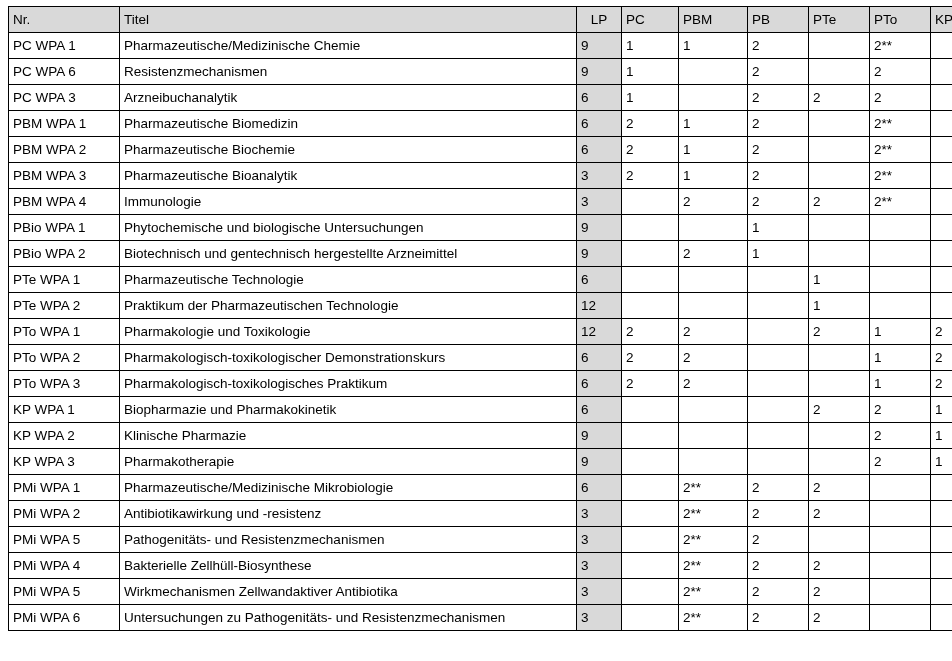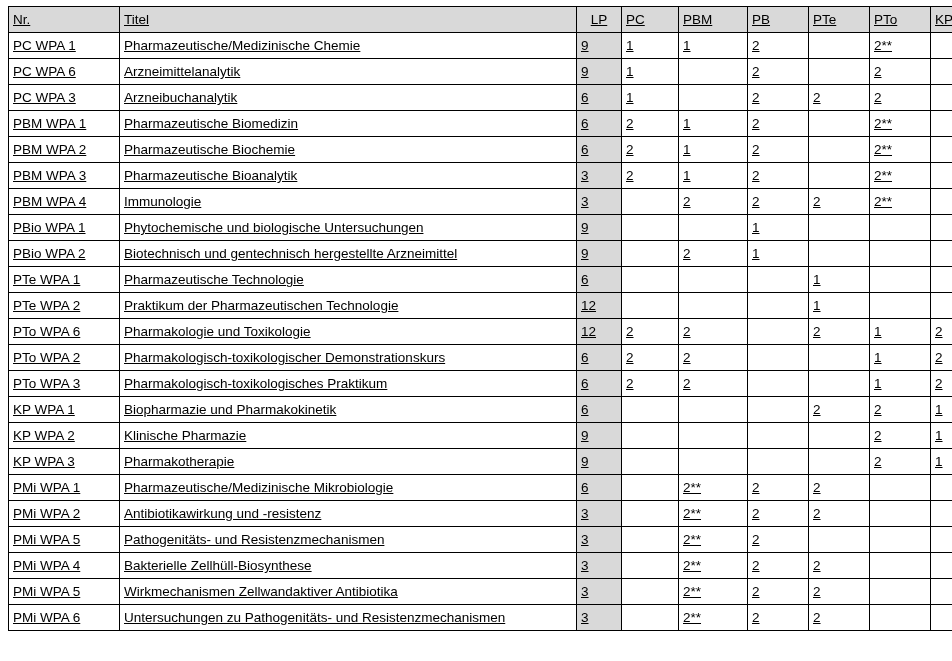--- a/index.html
+++ b/index.html
@@ -10,21 +10,20 @@
   body {
     width: 952px;
     height: 661px;
     font-family: "Liberation Sans", sans-serif;
     color: #000000;
     overflow: hidden;
   }
   #wrap {
     padding: 6px 12px 0 8px;
     box-sizing: border-box;
-    text-decoration: underline;
   }
   table.grid {
     border-collapse: collapse;
     table-layout: fixed;
     width: 936px;
     font-size: 13.5px;
   }
   table.grid td, table.grid th {
     border: 1px solid #000000;
     padding: 0 4px;
@@ -83,21 +82,21 @@
           <td class="c-lp">9</td>
           <td class="c-pc">1</td>
           <td class="c-pbm">1</td>
           <td class="c-pb">2</td>
           <td class="c-pte"></td>
           <td class="c-pto">2**</td>
           <td class="c-kp"></td>
         </tr>
         <tr>
           <td class="c-nr">PC WPA 6</td>
-          <td class="c-titel">Arzneimittelanalytik</td>
+          <td class="c-titel">Resistenzmechanismen</td>
           <td class="c-lp">9</td>
           <td class="c-pc">1</td>
           <td class="c-pbm"></td>
           <td class="c-pb">2</td>
           <td class="c-pte"></td>
           <td class="c-pto">2</td>
           <td class="c-kp"></td>
         </tr>
         <tr>
           <td class="c-nr">PC WPA 3</td>
@@ -192,21 +191,21 @@
           <td class="c-titel">Praktikum der Pharmazeutischen Technologie</td>
           <td class="c-lp">12</td>
           <td class="c-pc"></td>
           <td class="c-pbm"></td>
           <td class="c-pb"></td>
           <td class="c-pte">1</td>
           <td class="c-pto"></td>
           <td class="c-kp"></td>
         </tr>
         <tr>
-          <td class="c-nr">PTo WPA 6</td>
+          <td class="c-nr">PTo WPA 1</td>
           <td class="c-titel">Pharmakologie und Toxikologie</td>
           <td class="c-lp">12</td>
           <td class="c-pc">2</td>
           <td class="c-pbm">2</td>
           <td class="c-pb"></td>
           <td class="c-pte">2</td>
           <td class="c-pto">1</td>
           <td class="c-kp">2</td>
         </tr>
         <tr>

